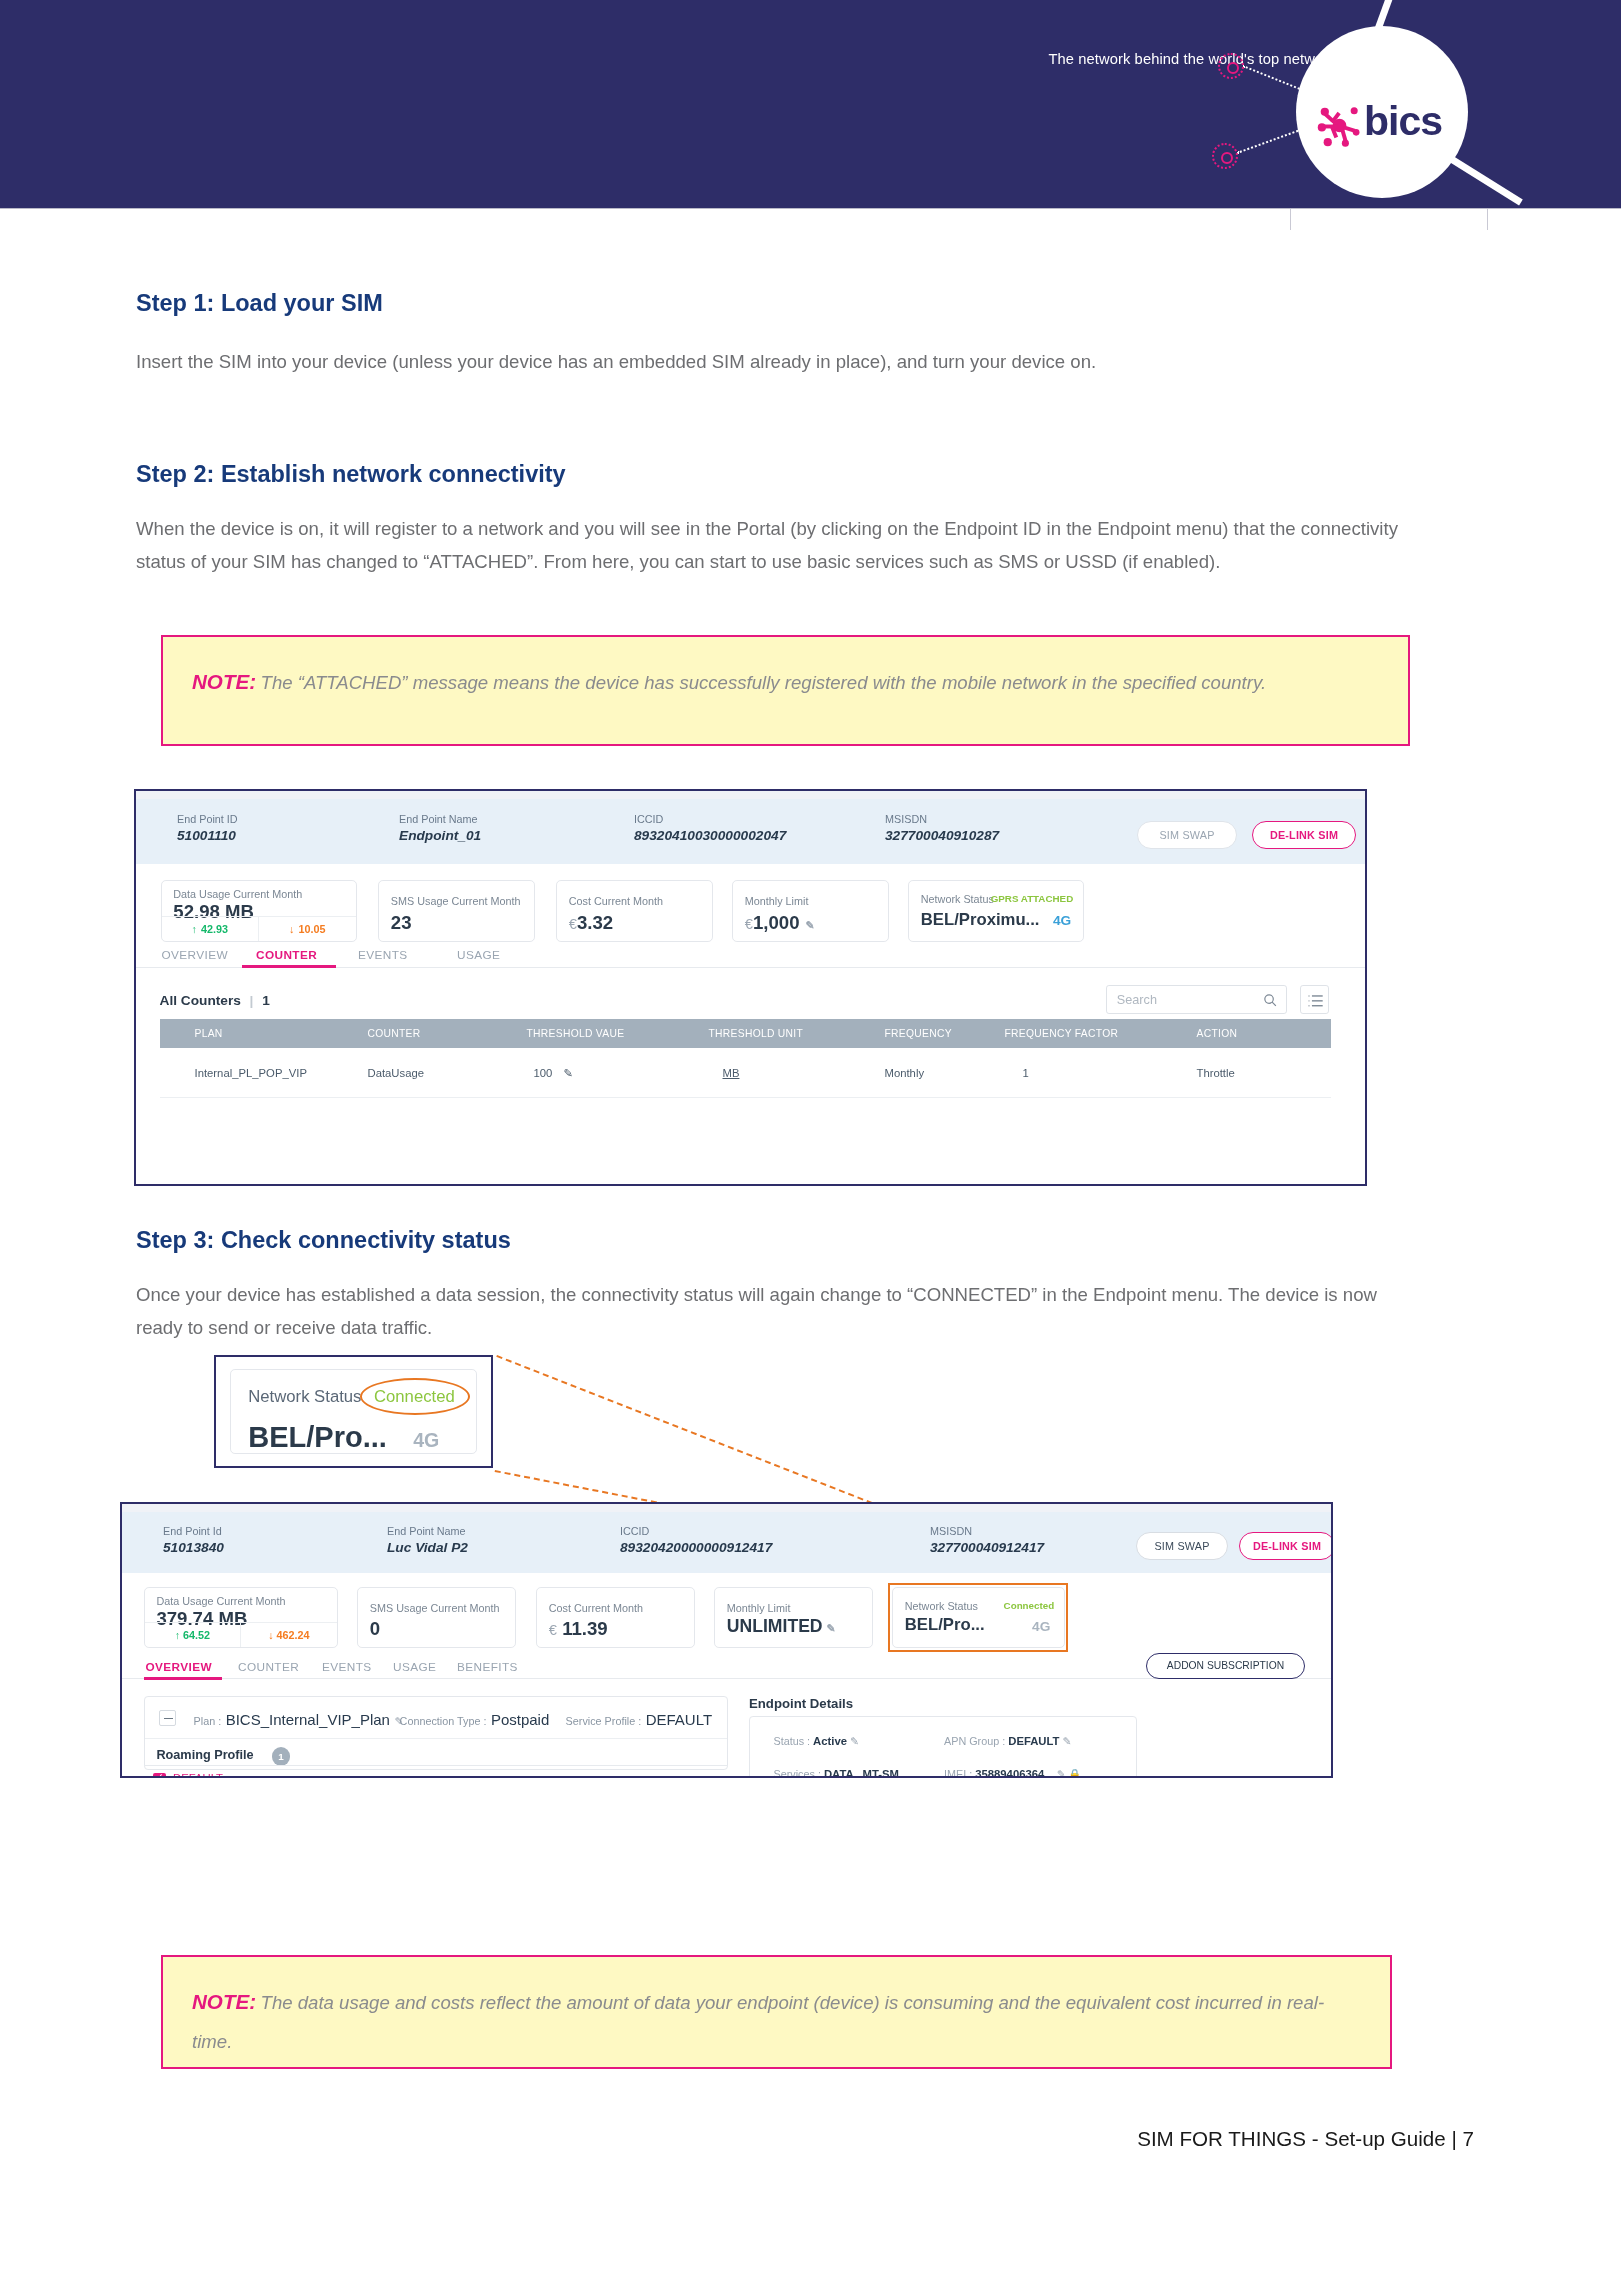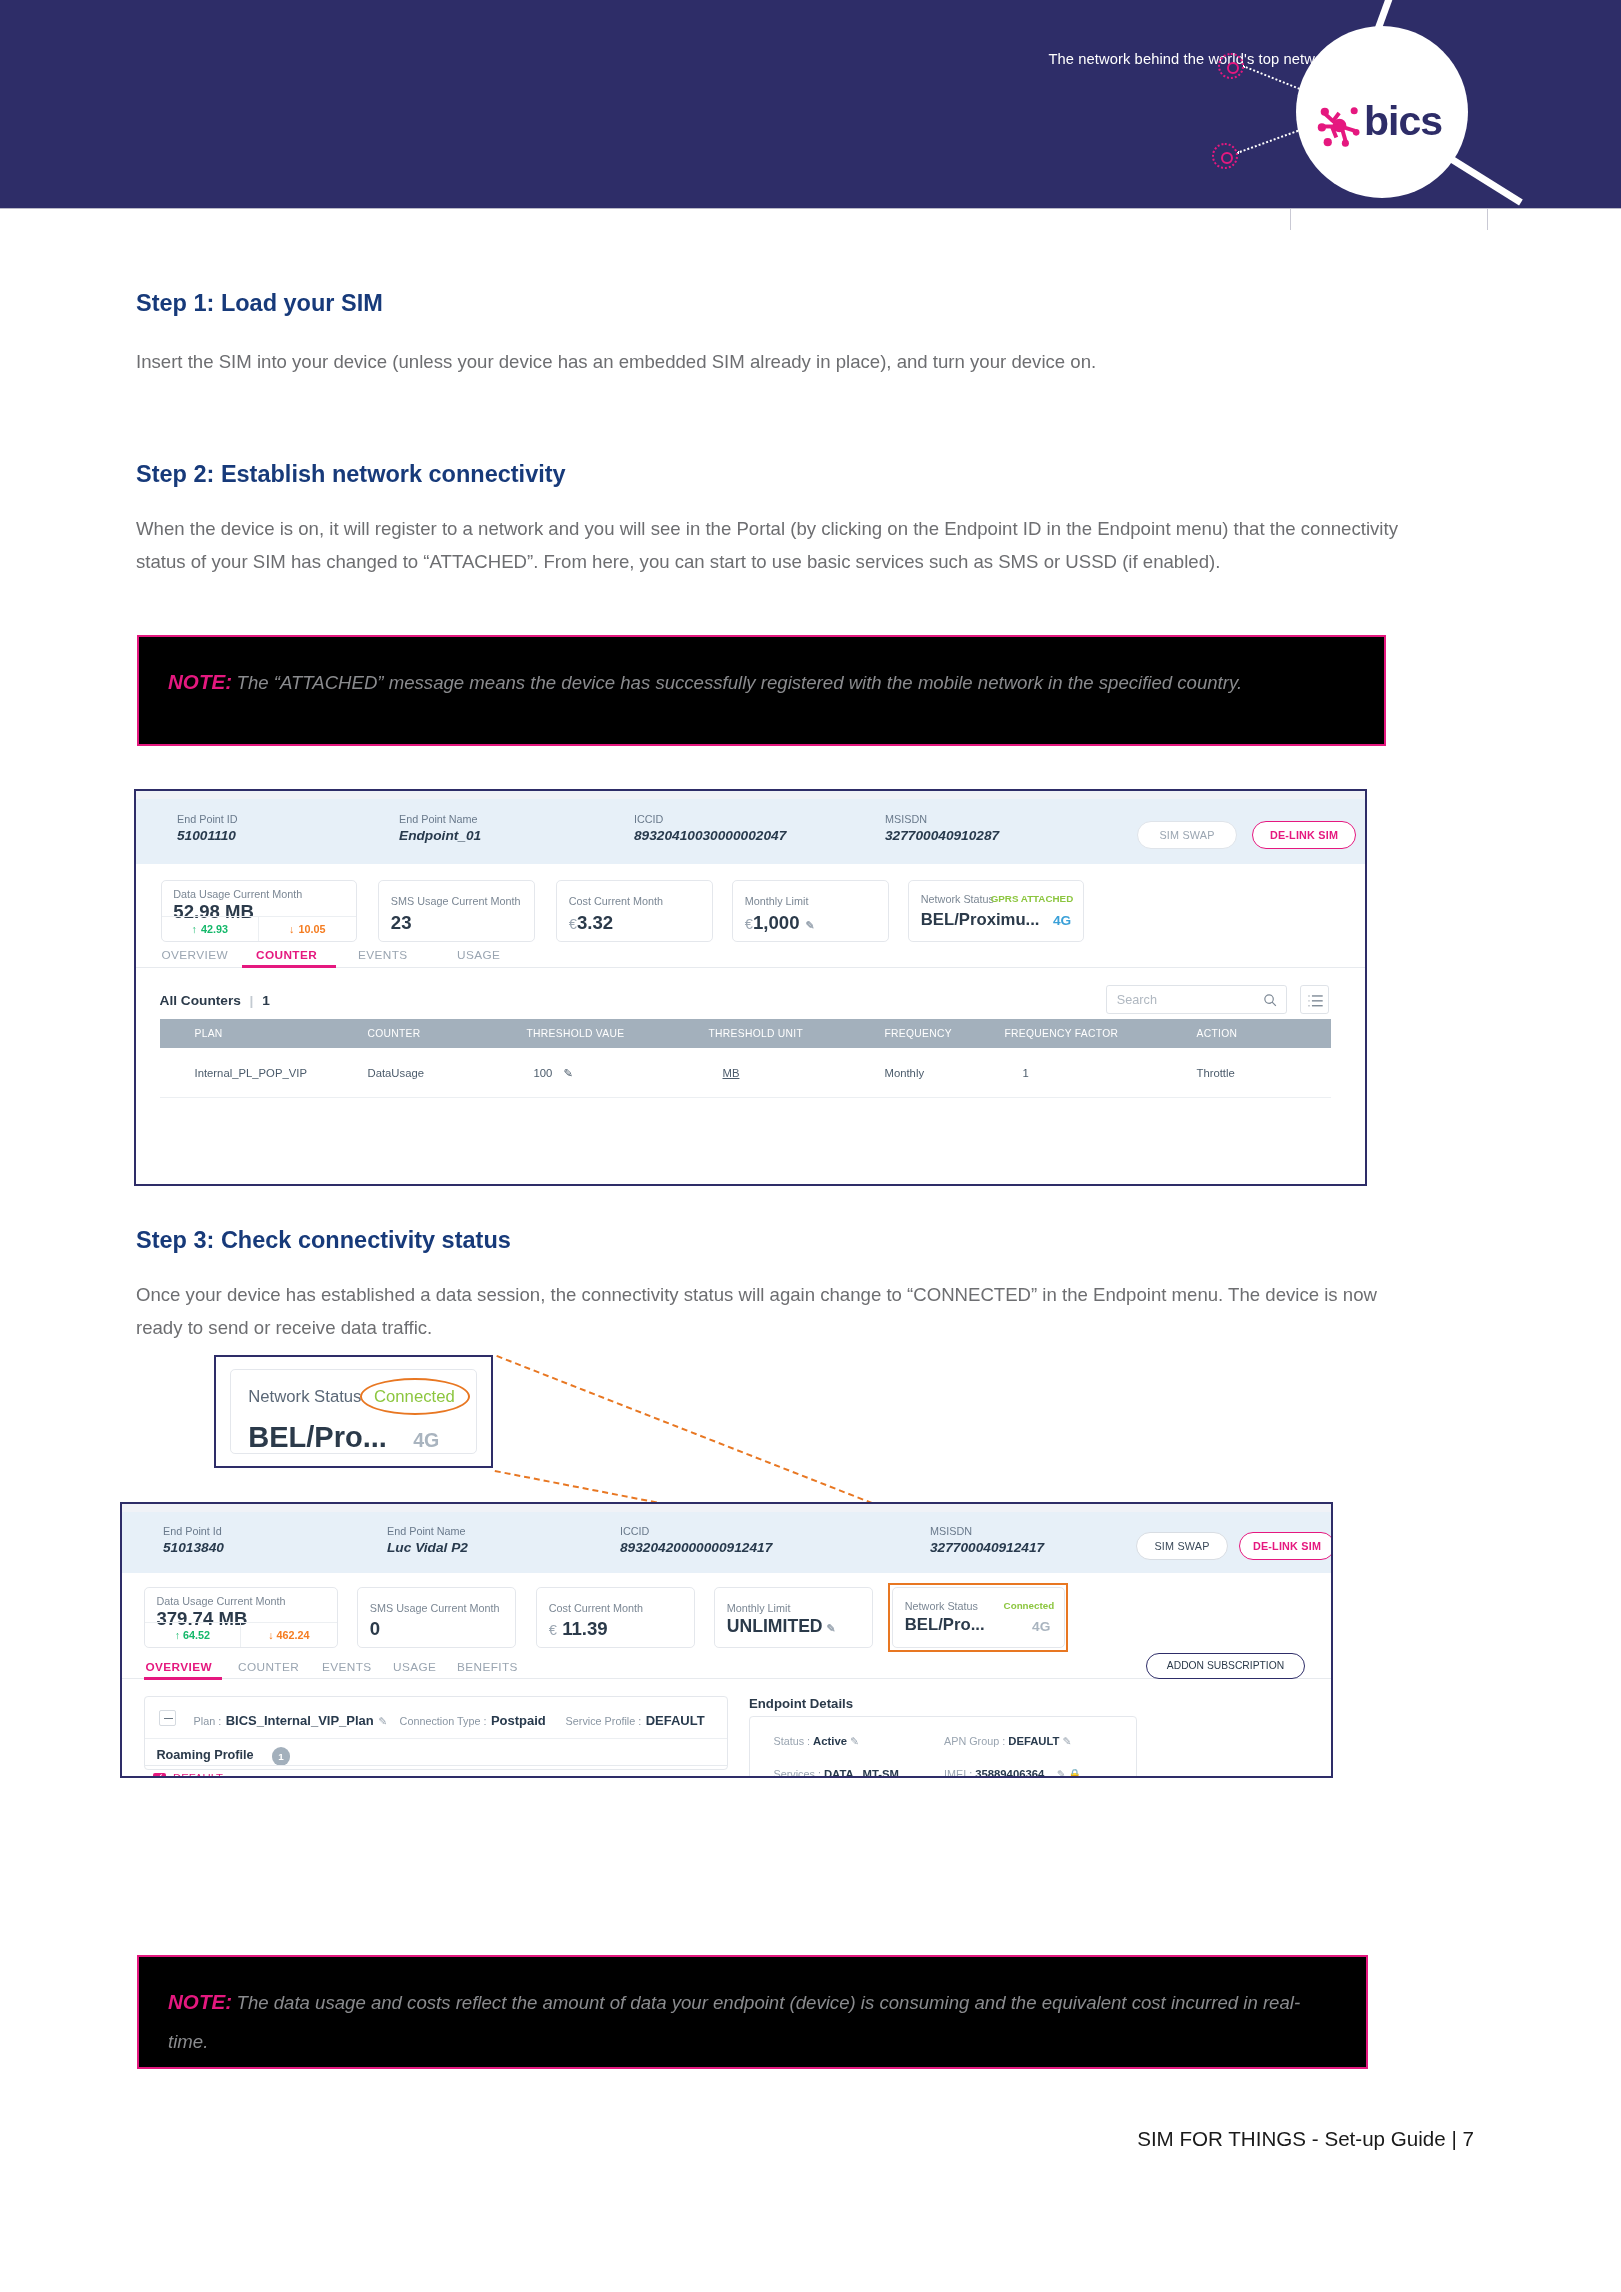--- a/index.html
+++ b/index.html
@@ -74,21 +74,22 @@
   }
   .p-body {
     position: absolute; left: 136px;
     color: #6d6e71; font-size: 18.6px; line-height: 33px;
   }
 
   
   .note-box {
     position: absolute;
     border: 2px solid #e5187f;
-    background: #000000;
+    background: #fef9c3;
+    margin-left: 24px;
   }
   .note-inner { padding: 25.5px 29px 9.8px 29px; }
   .note-label {
     color: #e5187f; font-size: 20.6px; font-weight: bold; font-style: italic;
   }
   .note-text {
     color: #8a8b8e; font-size: 18.6px; font-style: italic; line-height: 39px;
   }
 
   
@@ -169,21 +170,21 @@
   }
   .thead span { position: absolute; color: #ffffff; font-size: 10.3px; letter-spacing: 0.3px; }
   .trow { position: absolute; }
   .trow span { position: absolute; color: #4b5b6b; font-size: 11.3px; }
 
   .sub-card {
     position: absolute; border: 1px solid #e4e7ec; border-radius: 3.9px; background: #fff;
   }
   .ov-row { position: absolute; }
   .ov-row .lk { color: #8a96a3; font-size: 10.8px; }
-  .ov-row .vk { color: #283a4d; font-size: 13px; font-weight: bold; }
+  .ov-row .vk { color: #283a4d; font-size: 15px; font-weight: normal; }
   .minus-box {
     position: absolute; width: 16.7px; height: 16.7px; border: 1px solid #d5dae0;
     border-radius: 2px; background: #fff;
   }
   .minus-box::after {
     content:""; position:absolute; left:3.9px; top:7.8px; width:8.8px; height:1px; background:#6b7884;
   }
   .roam-title { position: absolute; color: #2b3a4a; font-size: 12.7px; font-weight: bold; }
   .roam-badge {
     position: absolute; width: 18.6px; height: 18.6px; border-radius: 50%;

